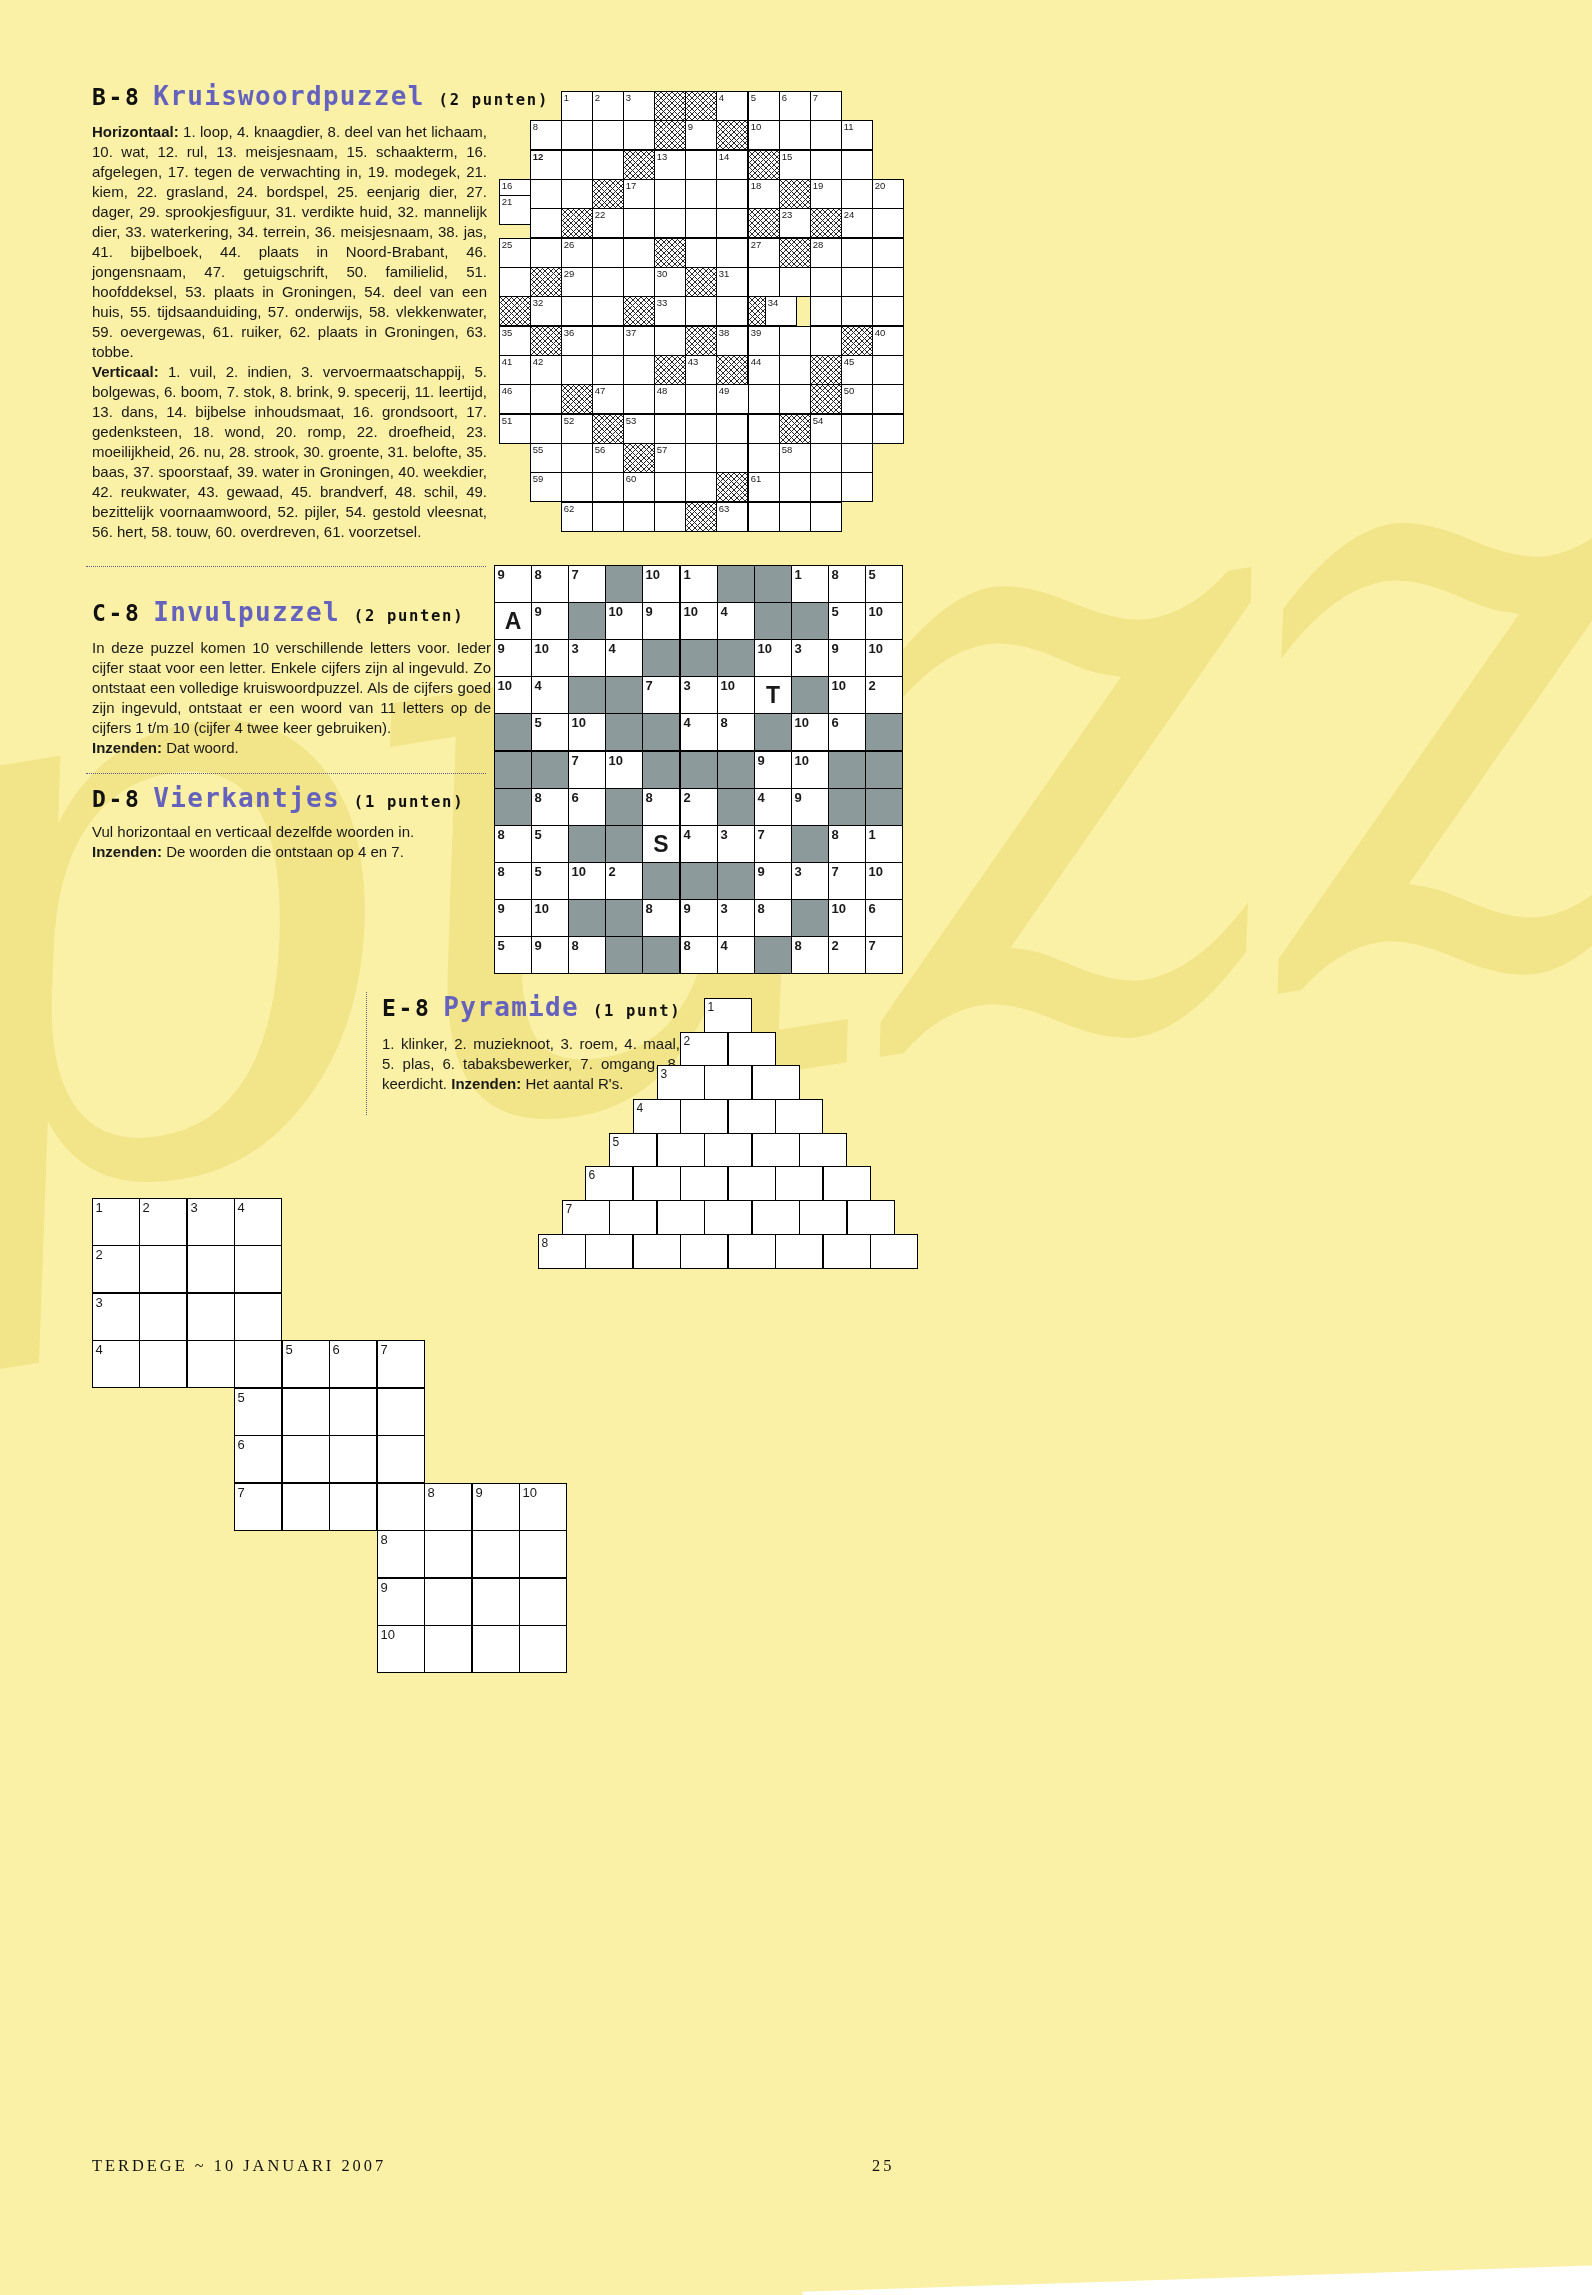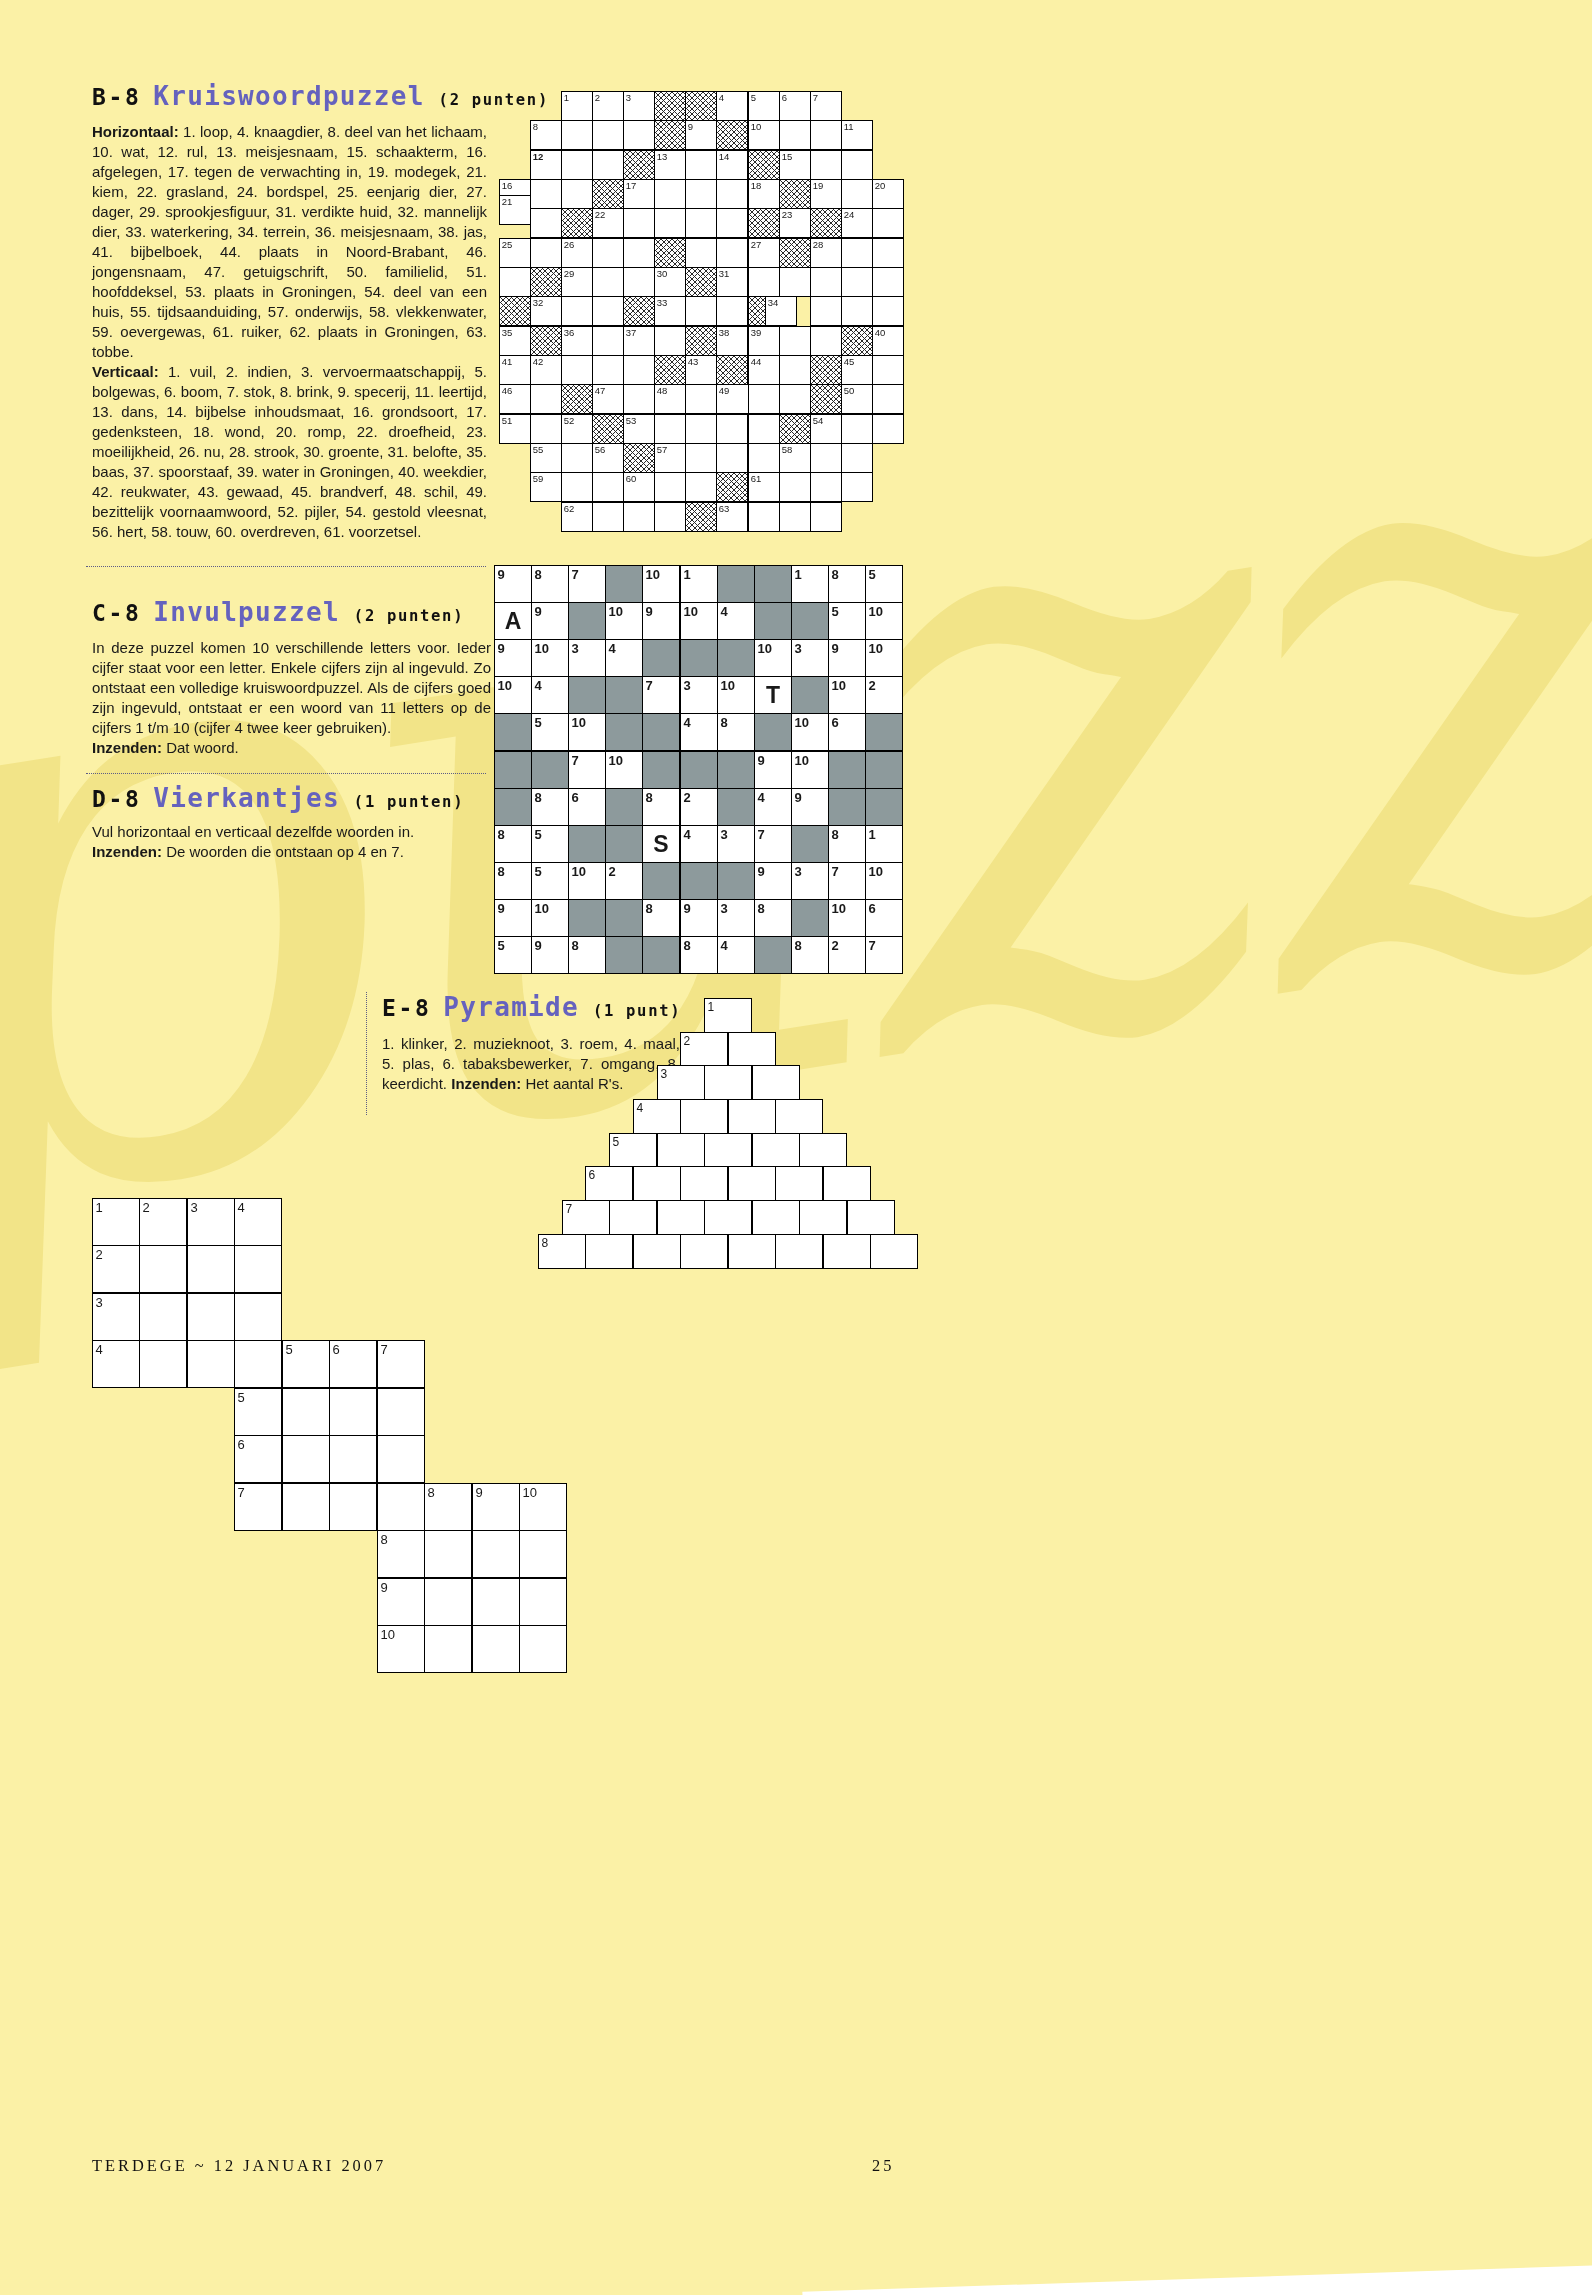--- a/index.html
+++ b/index.html
@@ -845,18 +845,18 @@
       </div>
       <div class="pc" style="left: 47px; top: 236px;"></div>
       <div class="pc" style="left: 95px; top: 236px;"></div>
       <div class="pc" style="left: 142px; top: 236px;"></div>
       <div class="pc" style="left: 190px; top: 236px;"></div>
       <div class="pc" style="left: 237px; top: 236px;"></div>
       <div class="pc" style="left: 285px; top: 236px;"></div>
       <div class="pc" style="left: 332px; top: 236px;"></div>
     </div>
 
-  <div class="layer footer" id="footer-left">TERDEGE ~ 12 JANUARI 2007</div>
+  <div class="layer footer" id="footer-left">TERDEGE ~ 10 JANUARI 2007</div>
   <div class="layer footer" id="footer-page">25</div>
 
   <div class="scan-edge"></div>
 </div>
 
 
 </body></html>

